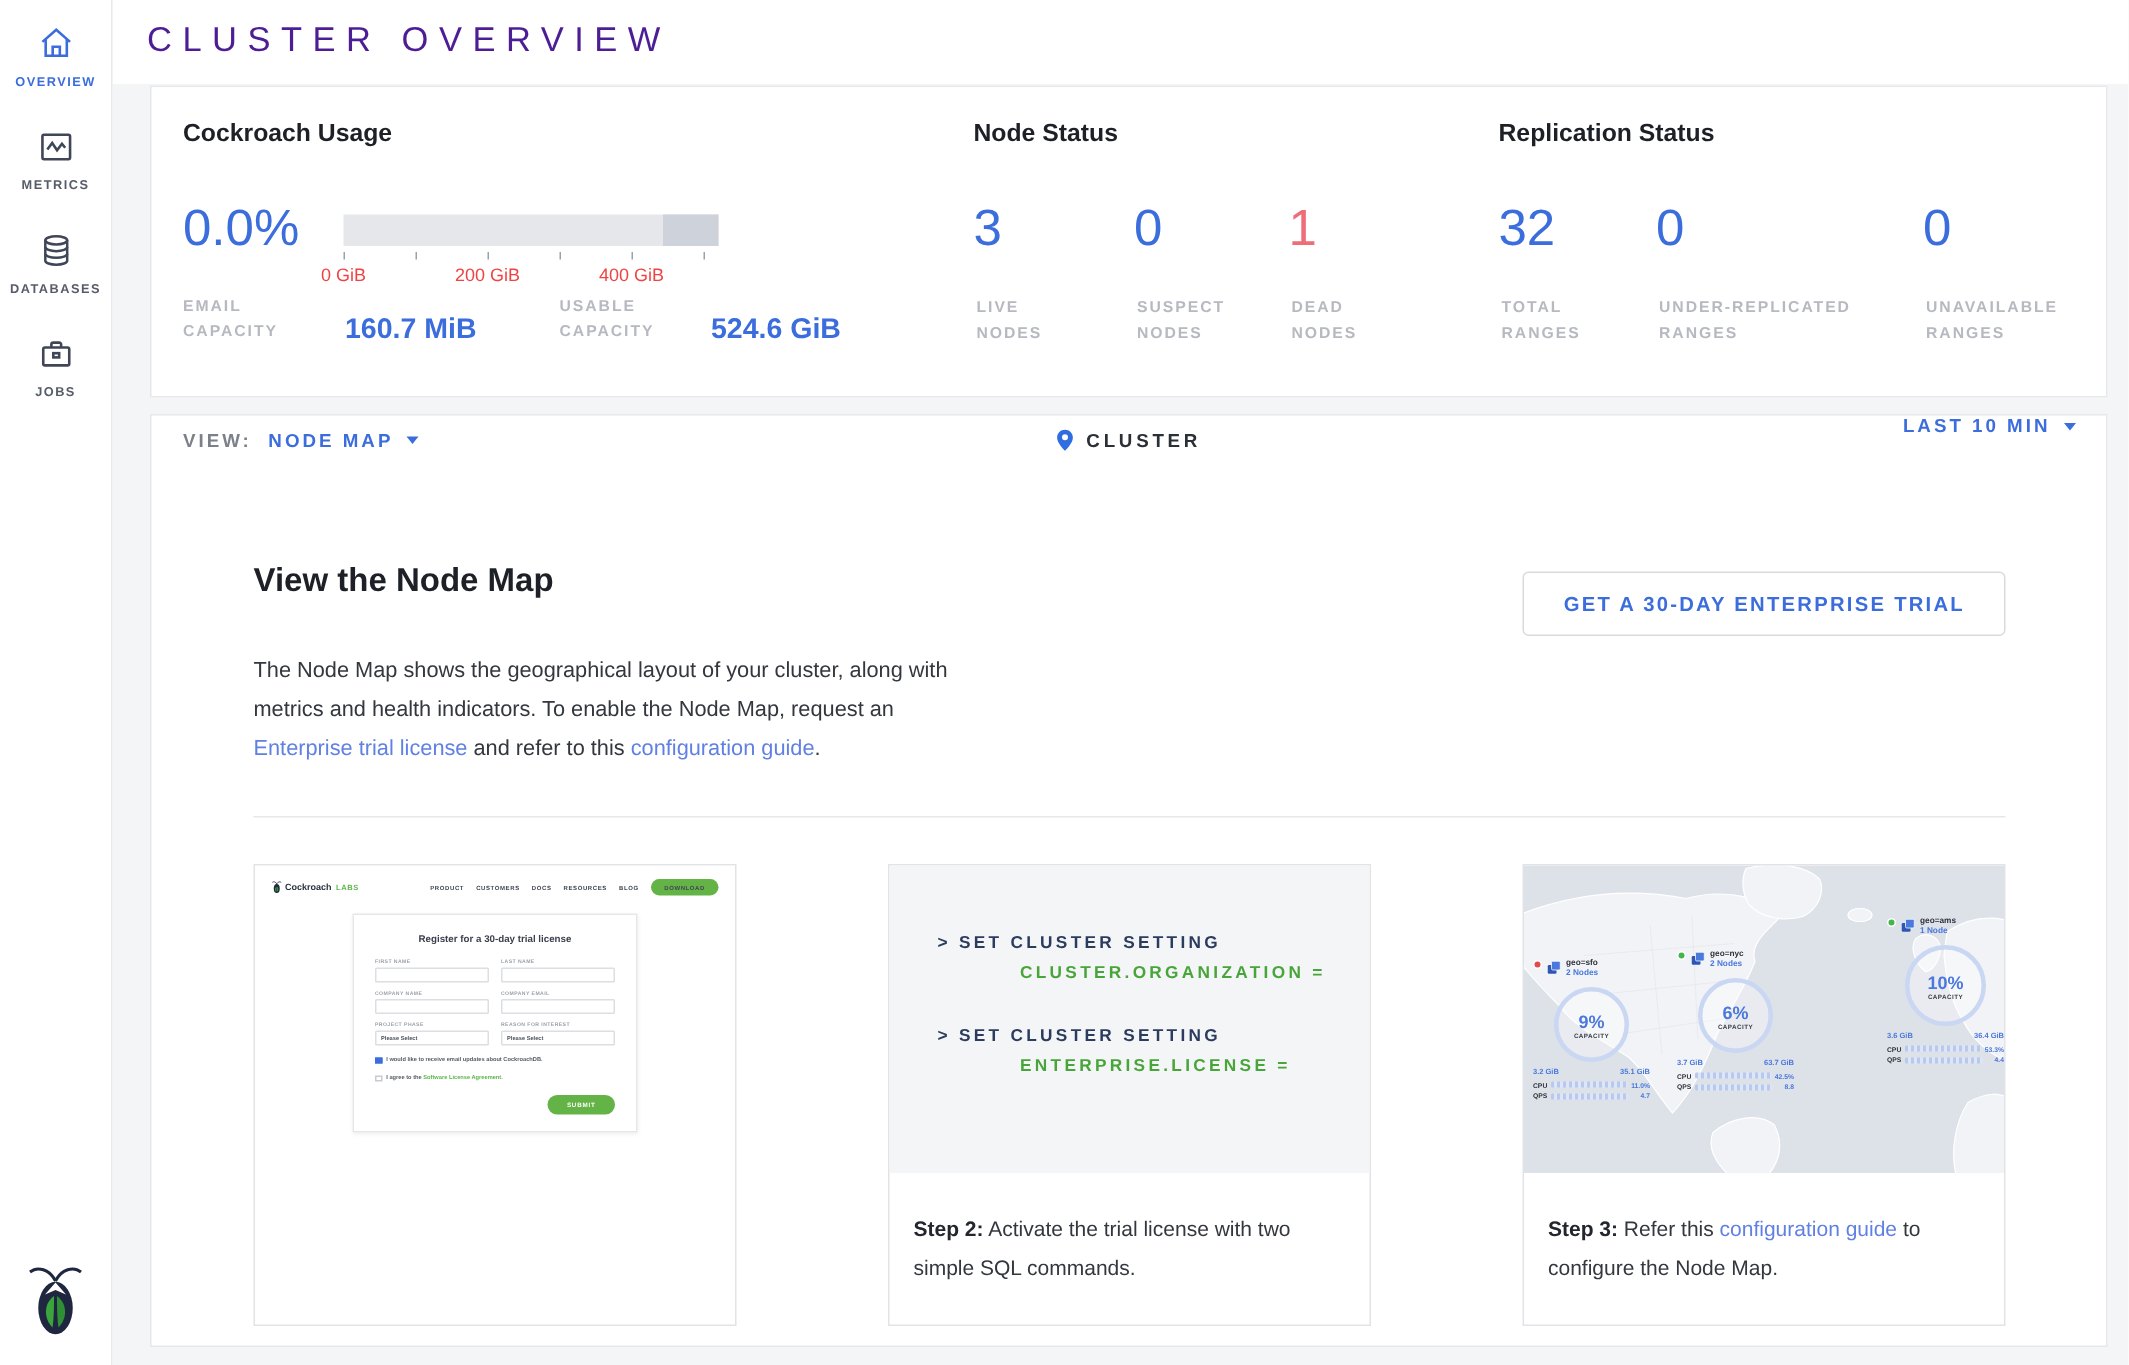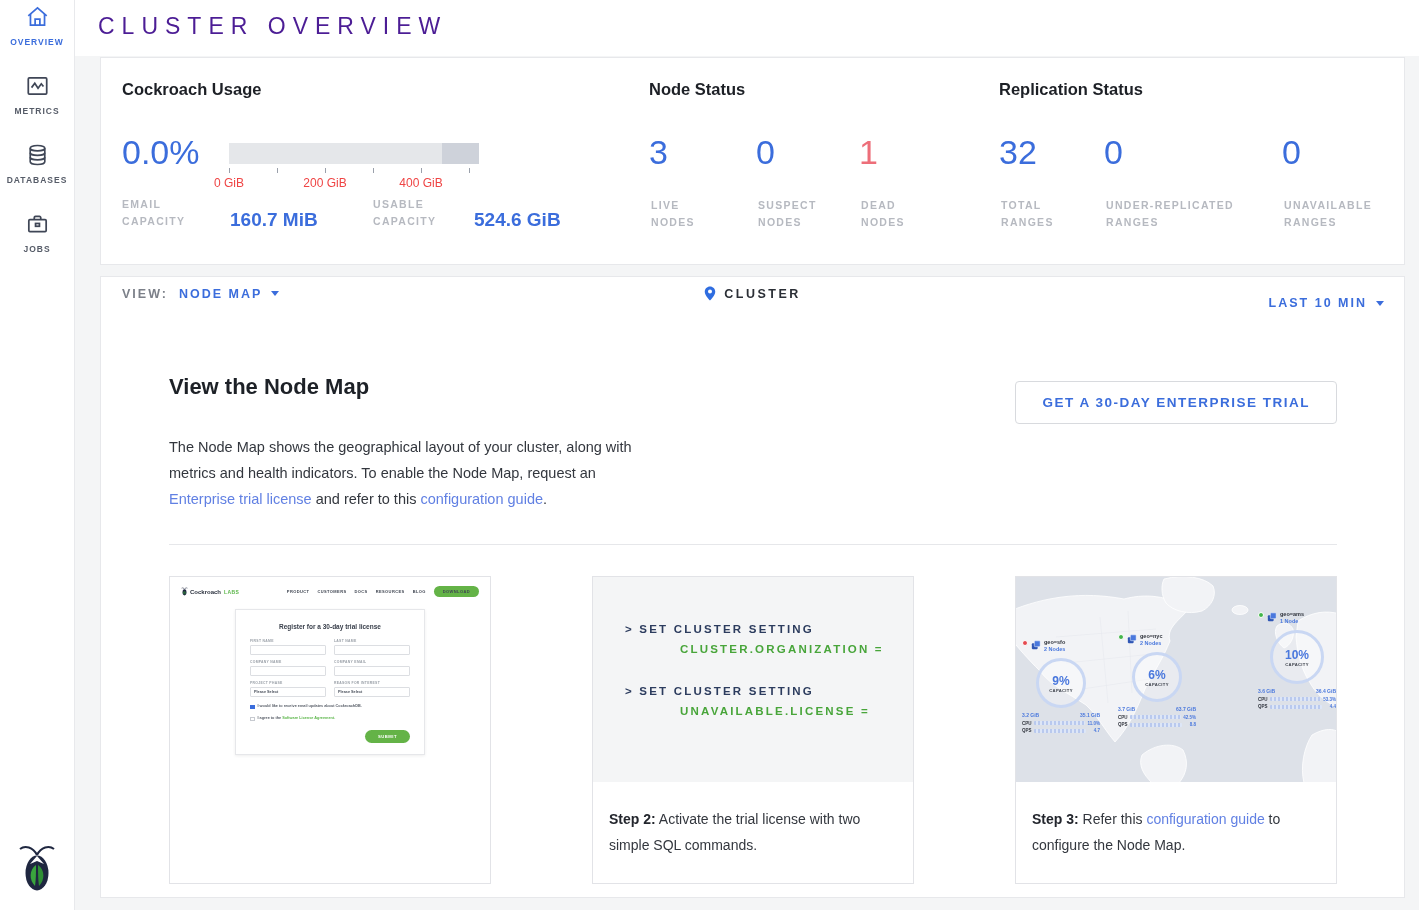--- a/index.html
+++ b/index.html
@@ -2,21 +2,21 @@
 <html><head>
 <meta charset="utf-8">
 <style>
   *{box-sizing:border-box}
   html,body{margin:0;padding:0}
   body{width:1419px;height:910px;background:#f4f5f6;font-family:"Liberation Sans",sans-serif;position:relative;overflow:hidden;color:#23262d}
 
   
   .sidebar{position:absolute;left:0;top:0;width:75px;height:910px;background:#fff;border-right:1px solid #e8e9ec;z-index:5}
   .side-item{display:flex;flex-direction:column;align-items:center;gap:7px;padding:14px 0 12px;cursor:pointer;color:#3f4656}
-  .side-item:first-child{padding-top:4px}
+  .side-item:first-child{padding-top:16px}
   .side-item .lbl{font-size:8.5px;letter-spacing:1px;font-weight:700;color:#565c68}
   .side-item.active{color:#3b6ddc}
   .side-item.active .lbl{color:#3b6ddc}
   .side-item svg{stroke:currentColor;fill:none;stroke-width:1.6}
   .roach{position:absolute;bottom:12px;left:50%;transform:translateX(-50%)}
 
   
   .header{position:absolute;left:75px;top:0;right:0;height:56px;background:#fff}
   .page-title{position:absolute;left:23px;top:13px;font-size:23px;letter-spacing:7px;font-weight:500;color:#4c1d95;margin:0}
 
@@ -36,21 +36,21 @@
   .cap-val{position:absolute;font-size:19px;font-weight:700;color:#3b6ddc}
 
   
   .view-bar{position:absolute;left:100px;top:276px;width:1305px;height:35px;background:#fff;border:1px solid #e7e8eb}
   .vb-left{position:absolute;left:21px;top:0;bottom:0;display:flex;align-items:center;gap:11px}
   .vb-label{font-size:12.5px;letter-spacing:2px;color:#7c8089;font-weight:600}
   .vb-select{font-size:12.5px;letter-spacing:2px;color:#3b6ddc;font-weight:700;display:flex;align-items:center;gap:9px;cursor:pointer}
   .caret{width:0;height:0;border-left:4.5px solid transparent;border-right:4.5px solid transparent;border-top:5.5px solid currentColor;display:inline-block}
   .vb-center{position:absolute;left:0;right:0;top:0;bottom:0;display:flex;align-items:center;justify-content:center;gap:8px;pointer-events:none}
   .vb-cluster{font-size:12.5px;letter-spacing:2.5px;color:#2b2f36;font-weight:600}
-  .vb-right{position:absolute;right:20px;top:0;bottom:0;display:flex;align-items:flex-end}
+  .vb-right{position:absolute;right:20px;top:0;bottom:0;display:flex;align-items:flex-start}
 
   
   .main-card{position:absolute;left:100px;top:310px;width:1305px;height:588px;background:#fff;border:1px solid #e7e8eb;border-top:none;padding:0 67px 0 68px}
   .nm-title{margin:64px 0 0;font-size:22px;font-weight:600;color:#1d2127}
   .nm-desc{margin-top:34px;width:466px;font-size:14.5px;line-height:26px;color:#33373e}
   a.link{color:#6180e3;text-decoration:none;cursor:pointer}
   .trial-btn{position:absolute;right:67px;top:71px;border:1px solid #d8dade;border-radius:4px;background:#fff;color:#3b6ddc;font-size:13.5px;letter-spacing:1.5px;font-weight:600;padding:13px 26px;cursor:pointer;font-family:inherit}
   .divider{margin-top:32px;border:none;border-top:1px solid #e6e7ea}
   .steps{display:flex;justify-content:space-between;margin-top:31px}
   .step-card{width:322px;height:308px;border:1px solid #e2e3e7;background:#fff}
@@ -303,21 +303,21 @@
         </div>
       </div>
     </div>
 
     <div class="step-card s2">
       <div class="step-img">
         <div class="codeblock">
           <div class="code-line">&gt; SET CLUSTER SETTING</div>
           <div class="code-line green">CLUSTER.ORGANIZATION =</div>
           <div class="code-line gap">&gt; SET CLUSTER SETTING</div>
-          <div class="code-line green">UNAVAILABLE.LICENSE =</div>
+          <div class="code-line green">ENTERPRISE.LICENSE =</div>
         </div>
       </div>
       <div class="caption">
         <b>Step 2:</b><span> Activate the trial license with two simple SQL commands.</span><a class="link"></a><span></span>
       </div>
     </div>
 
     <div class="step-card">
       <div class="step-img">
         <div class="mapwrap">

